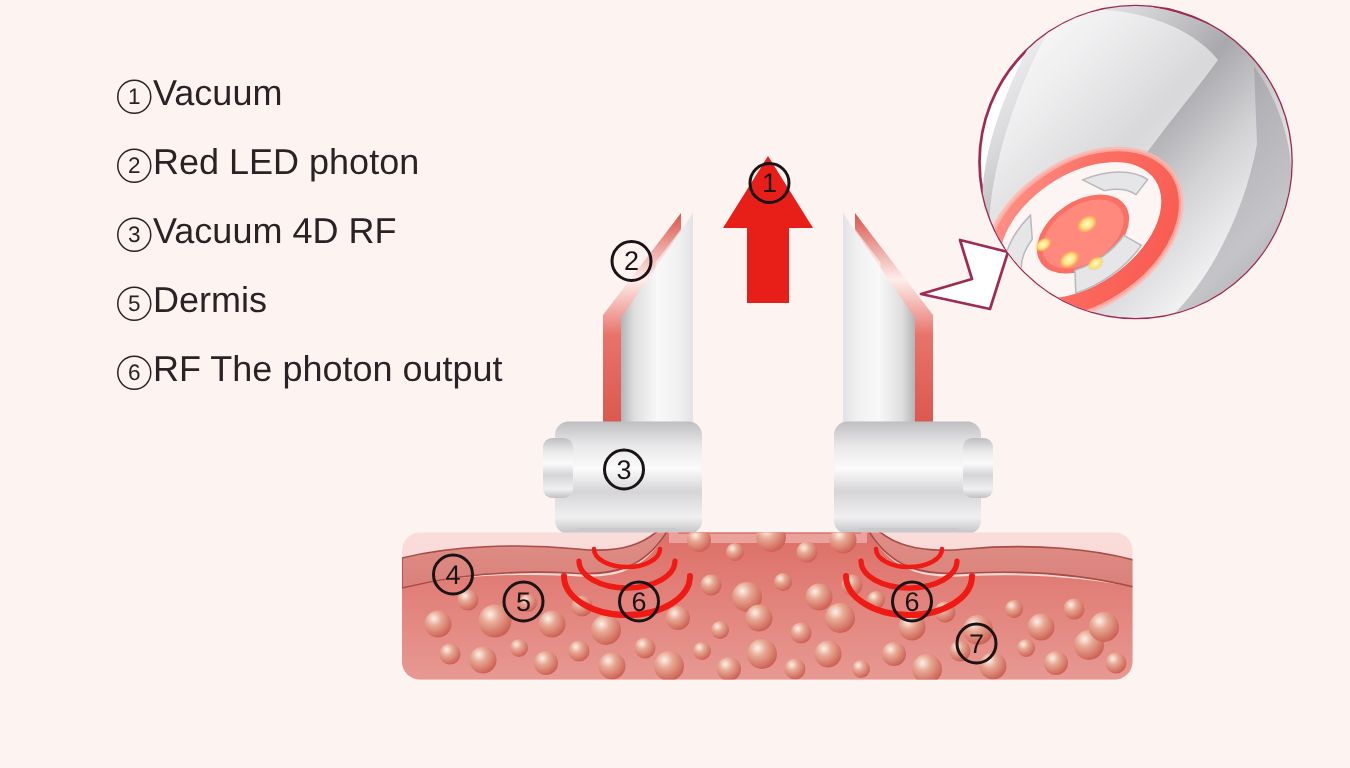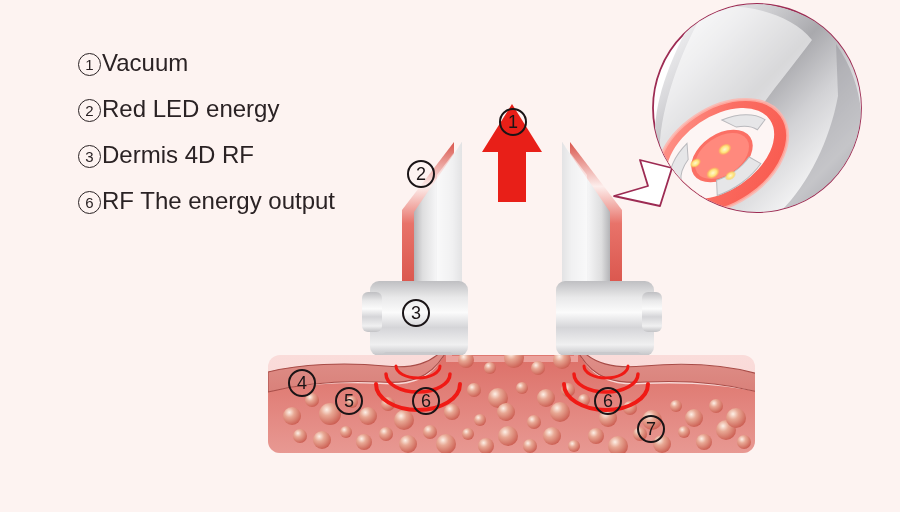--- a/index.html
+++ b/index.html
@@ -311,27 +311,30 @@
         </g>
       </g>
     </g>
   </svg>
 
   <div id="legend">
     <div class="legend-row">
       <span class="legend-num">1</span><span class="legend-txt">Vacuum</span>
     </div>
     <div class="legend-row">
-      <span class="legend-num">2</span><span class="legend-txt">Red LED energy</span>
-    </div>
-    <div class="legend-row">
-      <span class="legend-num">3</span><span class="legend-txt">Dermis 4D RF</span>
-    </div>
-    <div class="legend-row">
-      <span class="legend-num">6</span><span class="legend-txt">RF The energy output</span>
+      <span class="legend-num">2</span><span class="legend-txt">Red LED photon</span>
+    </div>
+    <div class="legend-row">
+      <span class="legend-num">3</span><span class="legend-txt">Vacuum 4D RF</span>
+    </div>
+    <div class="legend-row">
+      <span class="legend-num">5</span><span class="legend-txt">Dermis</span>
+    </div>
+    <div class="legend-row">
+      <span class="legend-num">6</span><span class="legend-txt">RF The photon output</span>
     </div>
   </div>
 
   <div class="marker" style="left:499px;top:108px;">1</div>
   <div class="marker" style="left:407px;top:160px;">2</div>
   <div class="marker" style="left:402px;top:299px;">3</div>
   <div class="marker" style="left:288px;top:369px;">4</div>
   <div class="marker" style="left:335px;top:387px;">5</div>
   <div class="marker" style="left:412px;top:387px;">6</div>
   <div class="marker" style="left:594px;top:387px;">6</div>

